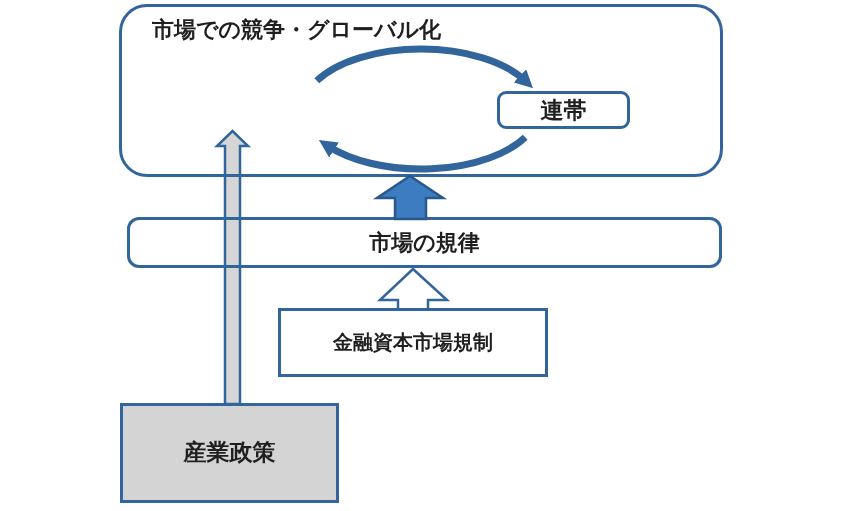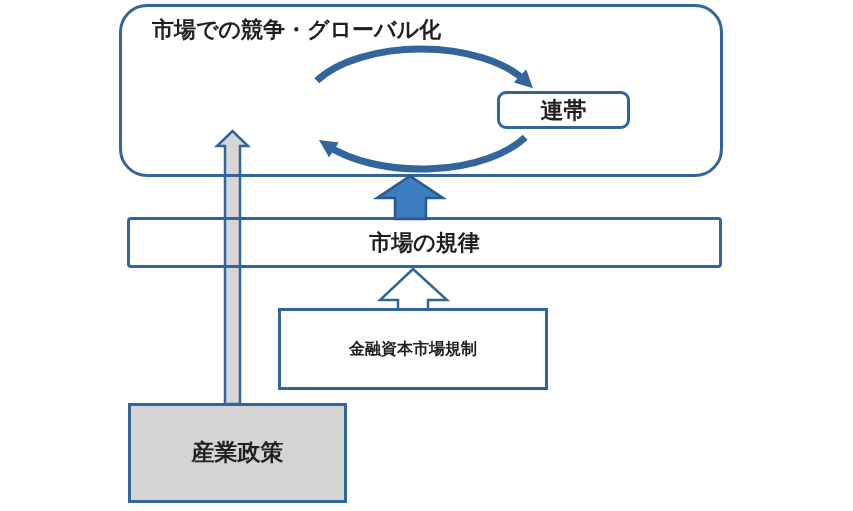--- a/index.html
+++ b/index.html
@@ -44,45 +44,45 @@
     position: absolute;
     left: 30px; top: 8px;
     font-size: 22px;
     font-weight: bold;
     color: var(--text);
     white-space: nowrap;
   }
   .mid-rect {
     left: 127px; top: 217px;
     width: 595px; height: 51px;
-    border-radius: 4px;
+    border-radius: 12px;
     background: transparent;
     font-size: 22px;
   }
   .jiritsu-box {
     left: 212px; top: 90px;
     width: 135px; height: 39px;
     background: #ffffff;
     font-size: 23px;
   }
   .rentai-box {
     left: 497px; top: 91px;
     width: 133px; height: 38px;
     background: #ffffff;
     font-size: 23px;
     border-radius: 9px;
   }
   .kinyu-box {
     left: 278px; top: 308px;
-    width: 270px; height: 82px;
+    width: 270px; height: 69px;
     background: #ffffff;
-    font-size: 16px;
+    font-size: 20px;
   }
   .policy-box {
-    left: 128px; top: 403px;
+    left: 120px; top: 403px;
     width: 219px; height: 100px;
     background: var(--box_gray_fill);
     font-size: 23px;
     flex-direction: column;
     line-height: 1.38;
   }
   .svg-cycle-arc {
     fill: none;
     stroke: var(--line);
     stroke-width: 7;

